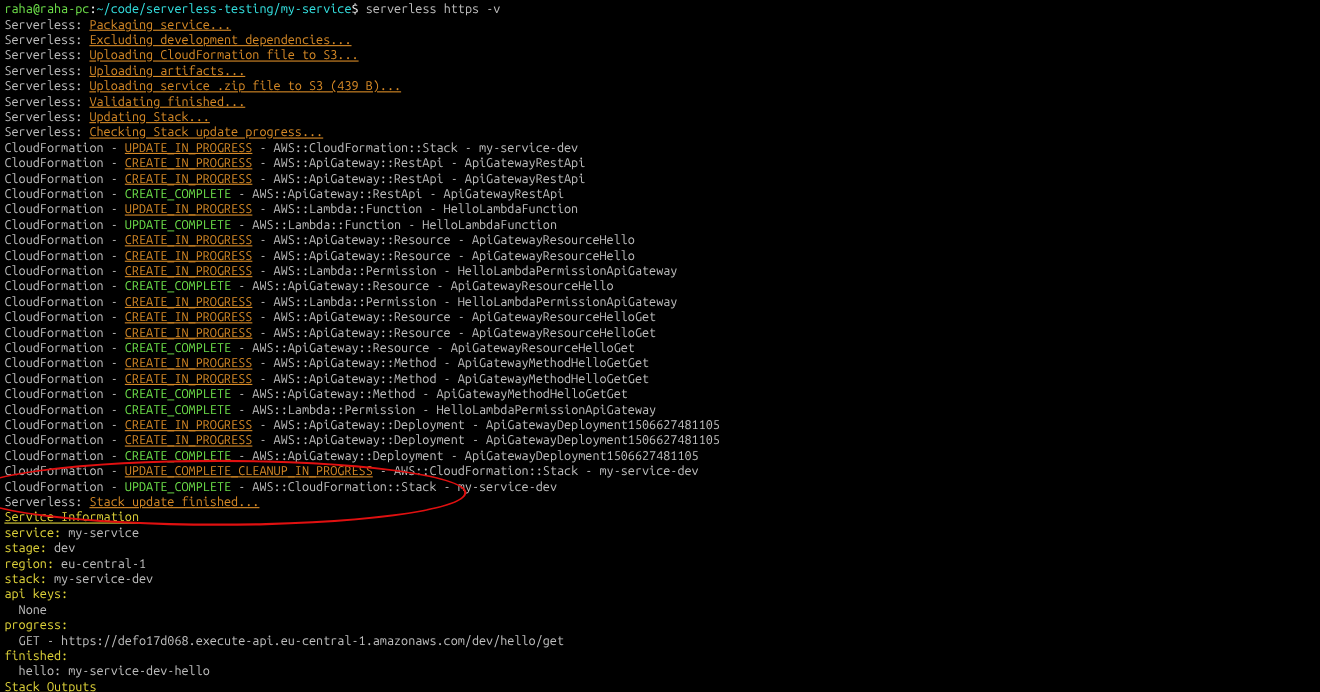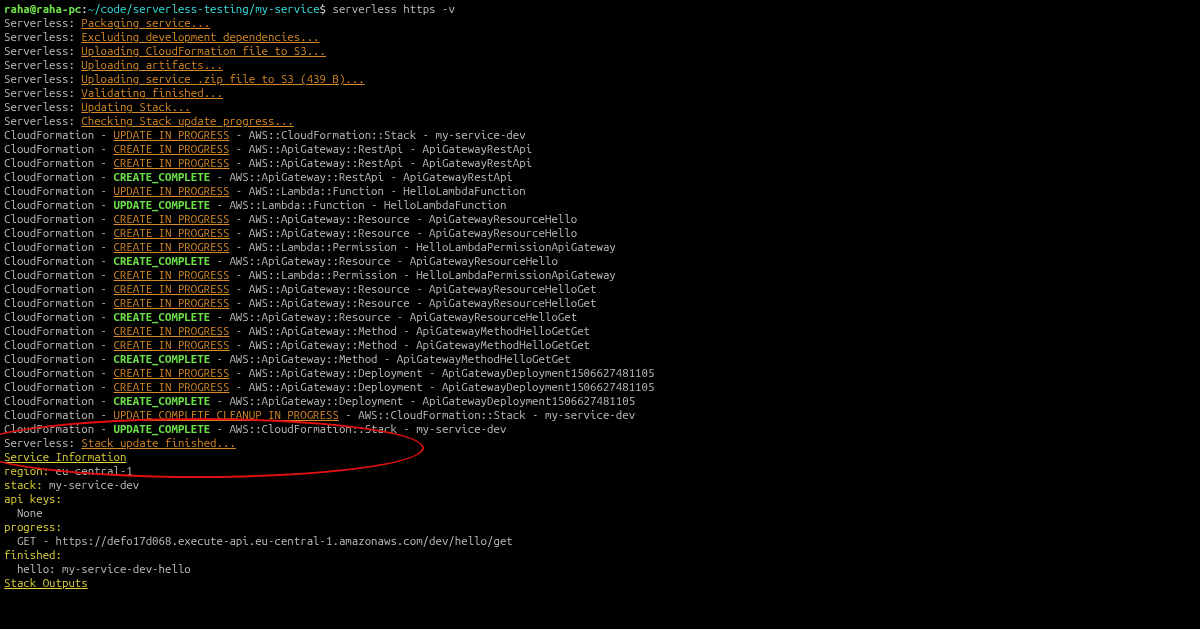--- a/index.html
+++ b/index.html
@@ -9,21 +9,21 @@
     font-family: "Ubuntu Mono","DejaVu Sans Mono",Menlo,Consolas,monospace;
     font-size:11.5px;
     line-height:14px;
     width:1200px;
     height:629px;
     overflow:hidden;
     padding:2px 4px;
     position:relative;
   }
   .line{ white-space:pre; }
-  .green   { color:#6ee24a;font-weight:bold; }
+  .green   { color:#6ee24a; }
   .cyan    { color:#34e2e2; }
   .yellowU { color:#e0d43a; text-decoration:underline; }
   .yellow  { color:#e0d43a; }
   .orange  { color:#d78a26;text-decoration:underline; }
   .white   { color:#f2f2f2; }
   .grey    { color:#bfbfbf; }
 
   .ellipse {
     position:absolute;
     border:2px solid #e01010;
@@ -54,27 +54,30 @@
     <div class="line"><span class="grey">CloudFormation - </span><span class="orange">CREATE_IN_PROGRESS</span><span class="grey"> - AWS::ApiGateway::Resource - ApiGatewayResourceHello</span></div>
     <div class="line"><span class="grey">CloudFormation - </span><span class="orange">CREATE_IN_PROGRESS</span><span class="grey"> - AWS::Lambda::Permission - HelloLambdaPermissionApiGateway</span></div>
     <div class="line"><span class="grey">CloudFormation - </span><span class="green">CREATE_COMPLETE</span><span class="grey"> - AWS::ApiGateway::Resource - ApiGatewayResourceHello</span></div>
     <div class="line"><span class="grey">CloudFormation - </span><span class="orange">CREATE_IN_PROGRESS</span><span class="grey"> - AWS::Lambda::Permission - HelloLambdaPermissionApiGateway</span></div>
     <div class="line"><span class="grey">CloudFormation - </span><span class="orange">CREATE_IN_PROGRESS</span><span class="grey"> - AWS::ApiGateway::Resource - ApiGatewayResourceHelloGet</span></div>
     <div class="line"><span class="grey">CloudFormation - </span><span class="orange">CREATE_IN_PROGRESS</span><span class="grey"> - AWS::ApiGateway::Resource - ApiGatewayResourceHelloGet</span></div>
     <div class="line"><span class="grey">CloudFormation - </span><span class="green">CREATE_COMPLETE</span><span class="grey"> - AWS::ApiGateway::Resource - ApiGatewayResourceHelloGet</span></div>
     <div class="line"><span class="grey">CloudFormation - </span><span class="orange">CREATE_IN_PROGRESS</span><span class="grey"> - AWS::ApiGateway::Method - ApiGatewayMethodHelloGetGet</span></div>
     <div class="line"><span class="grey">CloudFormation - </span><span class="orange">CREATE_IN_PROGRESS</span><span class="grey"> - AWS::ApiGateway::Method - ApiGatewayMethodHelloGetGet</span></div>
     <div class="line"><span class="grey">CloudFormation - </span><span class="green">CREATE_COMPLETE</span><span class="grey"> - AWS::ApiGateway::Method - ApiGatewayMethodHelloGetGet</span></div>
+    <div class="line"><span class="grey">CloudFormation - </span><span class="green">CREATE_COMPLETE</span><span class="grey"> - AWS::Lambda::Permission - HelloLambdaPermissionApiGateway</span></div>
     <div class="line"><span class="grey">CloudFormation - </span><span class="orange">CREATE_IN_PROGRESS</span><span class="grey"> - AWS::ApiGateway::Deployment - ApiGatewayDeployment1506627481105</span></div>
     <div class="line"><span class="grey">CloudFormation - </span><span class="orange">CREATE_IN_PROGRESS</span><span class="grey"> - AWS::ApiGateway::Deployment - ApiGatewayDeployment1506627481105</span></div>
     <div class="line"><span class="grey">CloudFormation - </span><span class="green">CREATE_COMPLETE</span><span class="grey"> - AWS::ApiGateway::Deployment - ApiGatewayDeployment1506627481105</span></div>
     <div class="line"><span class="grey">CloudFormation - </span><span class="orange">UPDATE_COMPLETE_CLEANUP_IN_PROGRESS</span><span class="grey"> - AWS::CloudFormation::Stack - my-service-dev</span></div>
     <div class="line"><span class="grey">CloudFormation - </span><span class="green">UPDATE_COMPLETE</span><span class="grey"> - AWS::CloudFormation::Stack - my-service-dev</span></div>
     <div class="line"><span class="grey">Serverless: </span><span class="orange">Stack update finished...</span></div>
     <div class="line"><span class="yellowU">Service Information</span></div>
+    <div class="line"><span class="yellow">service:</span><span class="grey"> my-service</span></div>
+    <div class="line"><span class="yellow">stage:</span><span class="grey"> dev</span></div>
     <div class="line"><span class="yellow">region:</span><span class="grey"> eu-central-1</span></div>
     <div class="line"><span class="yellow">stack:</span><span class="grey"> my-service-dev</span></div>
     <div class="line"><span class="yellow">api keys:</span></div>
     <div class="line"><span class="grey">  None</span></div>
     <div class="line"><span class="yellow">progress:</span></div>
     <div class="line"><span class="grey">  GET - https://defo17d068.execute-api.eu-central-1.amazonaws.com/dev/hello/get</span></div>
     <div class="line"><span class="yellow">finished:</span></div>
     <div class="line"><span class="grey">  hello: my-service-dev-hello</span></div>
     <div class="line"></div>
     <div class="line"><span class="yellowU">Stack Outputs</span></div>

